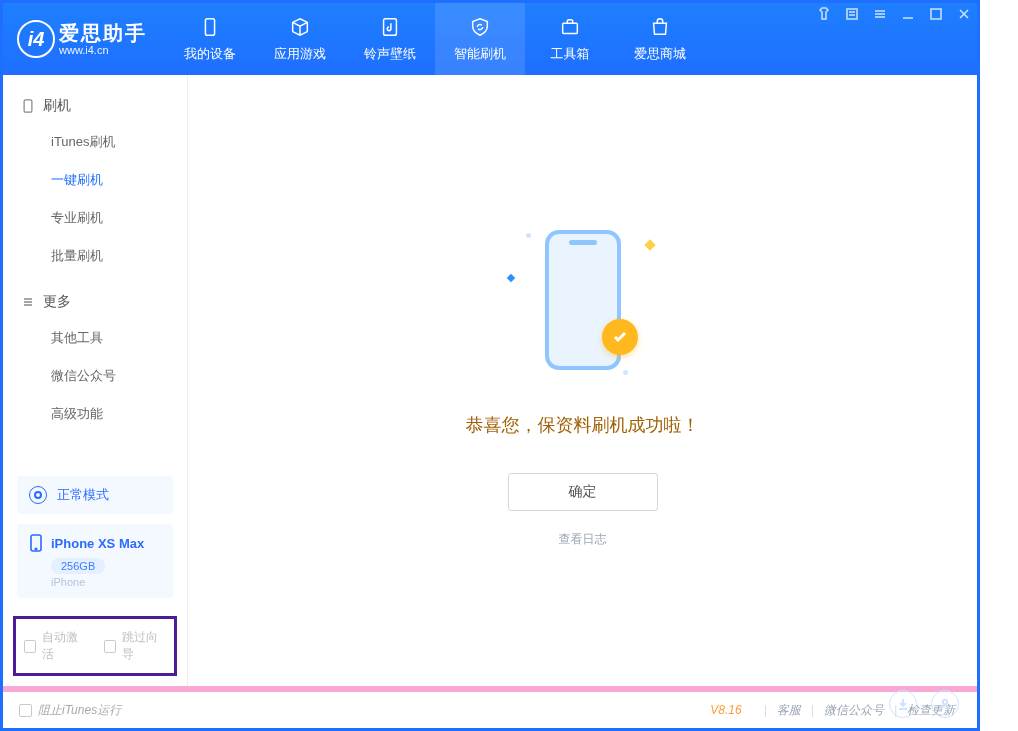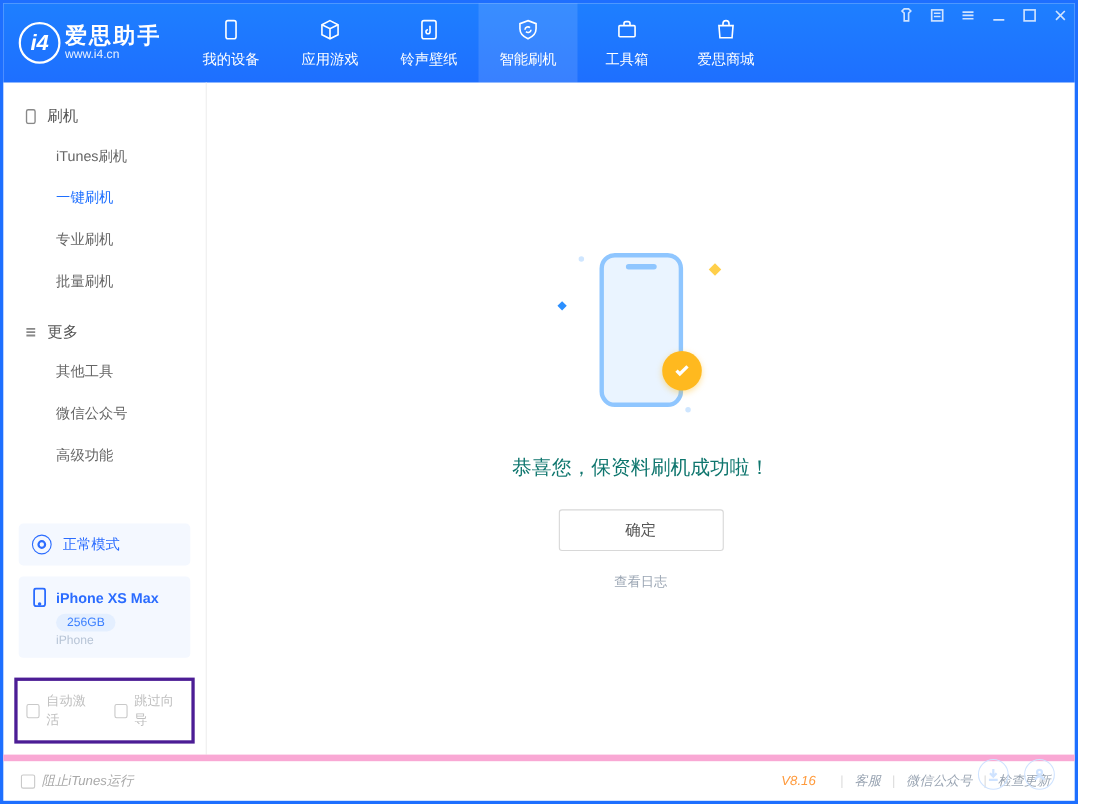--- a/index.html
+++ b/index.html
@@ -59,21 +59,21 @@
 .phone::before { content:""; position:absolute; top:6px; left:50%; transform:translateX(-50%); width:28px; height:5px; background:#8fc6ff; border-radius:3px; }
 .badge { position:absolute; right:30px; bottom:30px; width:36px; height:36px; background:#ffb91f; border-radius:50%; display:flex; align-items:center; justify-content:center; box-shadow:0 2px 6px rgba(255,180,0,.4); }
 .badge svg { width:18px; height:18px; stroke:#fff; fill:none; stroke-width:3; }
 .spark { position:absolute; width:6px; height:6px; background:#8fc6ff; transform:rotate(45deg); }
 .spark.s1 { left:10px; top:60px; background:#2b8fff; }
 .spark.s2 { right:14px; top:26px; background:#ffcf4a; width:8px; height:8px; }
 .dotc { position:absolute; width:5px; height:5px; border-radius:50%; background:#cfe6ff; }
 .dotc.d1 { left:28px; top:18px; }
 .dotc.d2 { right:40px; bottom:10px; }
 
-.msg { font-size:18px; color:#0f766e; margin-bottom:26px; }
+.msg { font-size:18px; color:#a16207; margin-bottom:36px; }
 .ok-btn { width:150px; height:38px; border:1px solid #d8d8d8; background:#fff; border-radius:3px; font-size:14px; color:#555; cursor:pointer; margin-bottom:20px; }
 .log-link { font-size:12px; color:#9aa5b3; cursor:pointer; }
 
 
 .footer { height:36px; border-top:6px solid #f9a8d4; display:flex; align-items:center; padding:18px 16px; font-size:12px; color:#a9a9a9;font-style:italic; }
 .footer .ck { color:#a9a9a9; }
 .footer-spacer { flex:1; }
 .ver { color:#ff9a3c; margin-right:18px; }
 .flink { color:#9aa5b3; cursor:pointer; padding:0 6px; }
 .fsep { color:#dcdcdc; padding:0 4px; }

